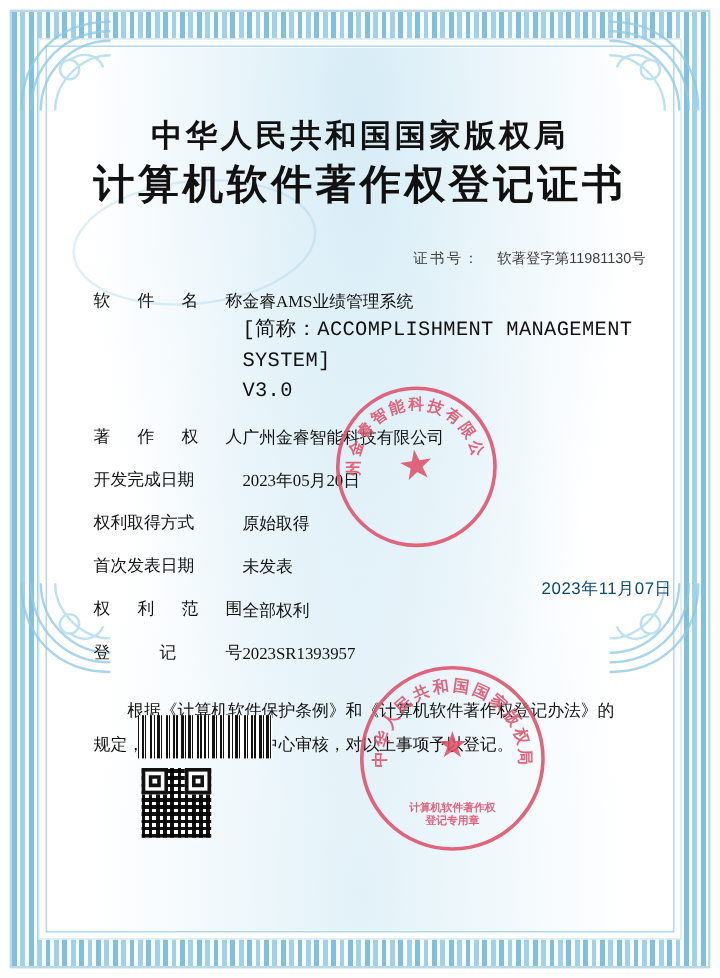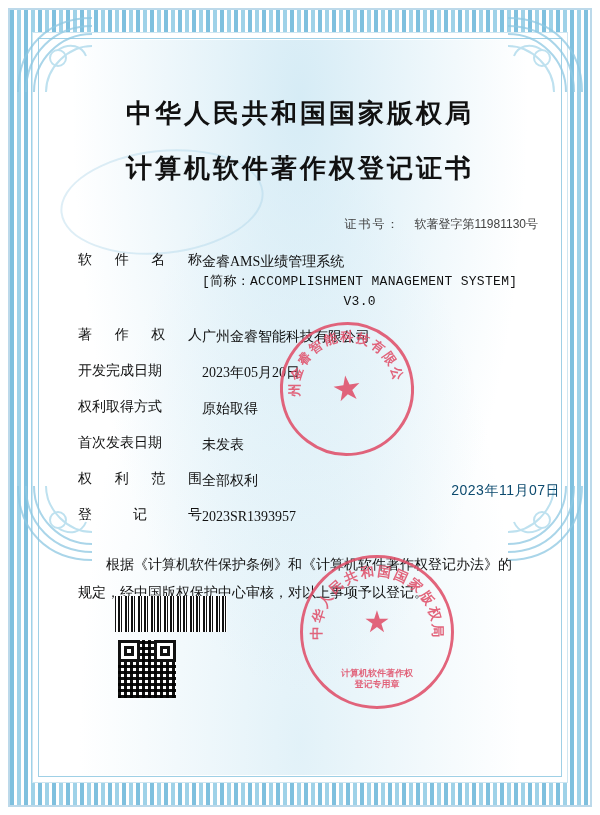--- a/index.html
+++ b/index.html
@@ -94,25 +94,24 @@
     font-family: "Liberation Serif", serif;
     font-size: 26px;
     font-weight: bold;
     letter-spacing: 3px;
     color: #111111;
     margin-top: 48px;
   }
   .title-sub {
     text-align: center;
     font-family: "Liberation Serif", serif;
-    font-size: 26px;
+    font-size: 34px;
     font-weight: bold;
     letter-spacing: 3px;
     color: #111111;
-    margin-top: 20px;
   }
   .cert-no {
     text-align: right;
     font-size: 12px;
     color: #404040;
     margin-top: 30px;
     padding-right: 14px;
     font-family: "Liberation Sans", sans-serif;
   }
   .cert-no .label { letter-spacing: 2px; }
@@ -142,23 +141,22 @@
     justify-content: space-between;
   }
   .key.spread span { display: inline-block; }
   .val {
     font-size: 14px;
     color: #111;
     line-height: 1.5;
   }
   .val .mono {
     font-family: "Liberation Mono", monospace;
-    font-size: 13px;
+    font-size: 17px;
     letter-spacing: 0.3px;
-    text-align: center;
   }
   .val .line2 { display: block; }
   .val .line3 { display: block; }
 
   .para {
     margin-top: 24px;
     padding-left: 30px;
     padding-right: 24px;
     font-size: 14px;
     line-height: 2.0;

